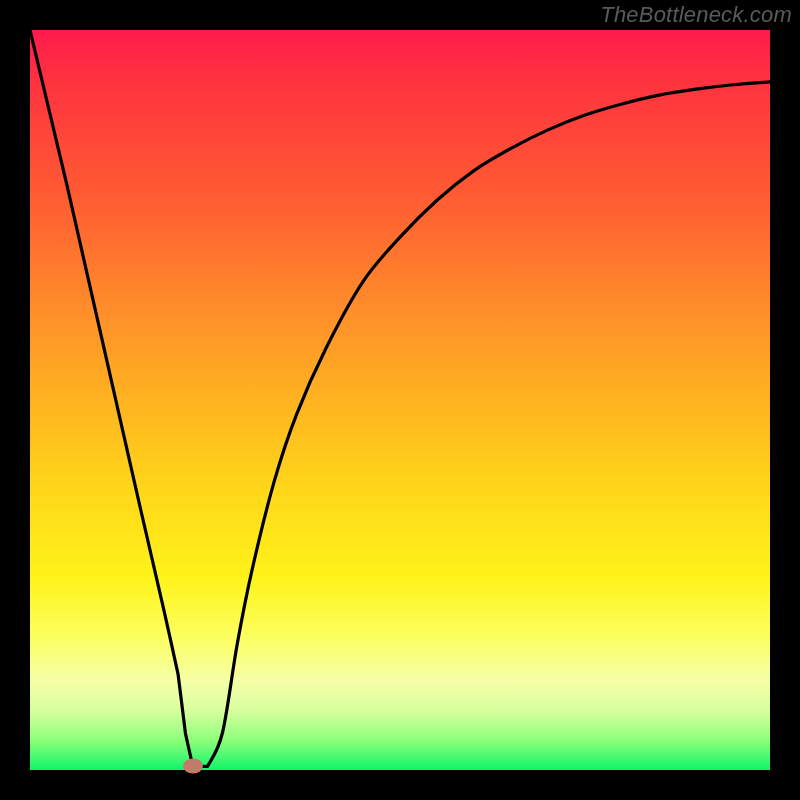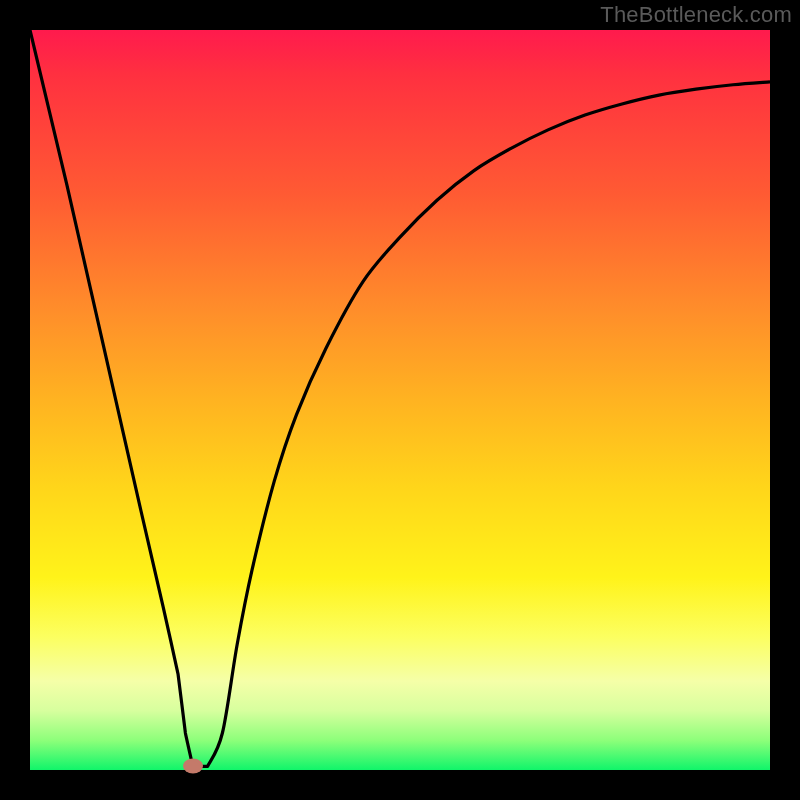--- a/index.html
+++ b/index.html
@@ -9,20 +9,21 @@
     height: 800px;
     background: #000;
     font-family: Arial, Helvetica, sans-serif;
     overflow: hidden;
   }
   .frame {
     position: relative;
     width: 800px;
     height: 800px;
     background: #000;
+    font-style: italic;
   }
   .watermark {
     position: absolute;
     top: 2px;
     right: 8px;
     color: #5a5a5a;
     font-size: 22px;
     font-weight: 500;
     letter-spacing: 0.2px;
     user-select: none;

